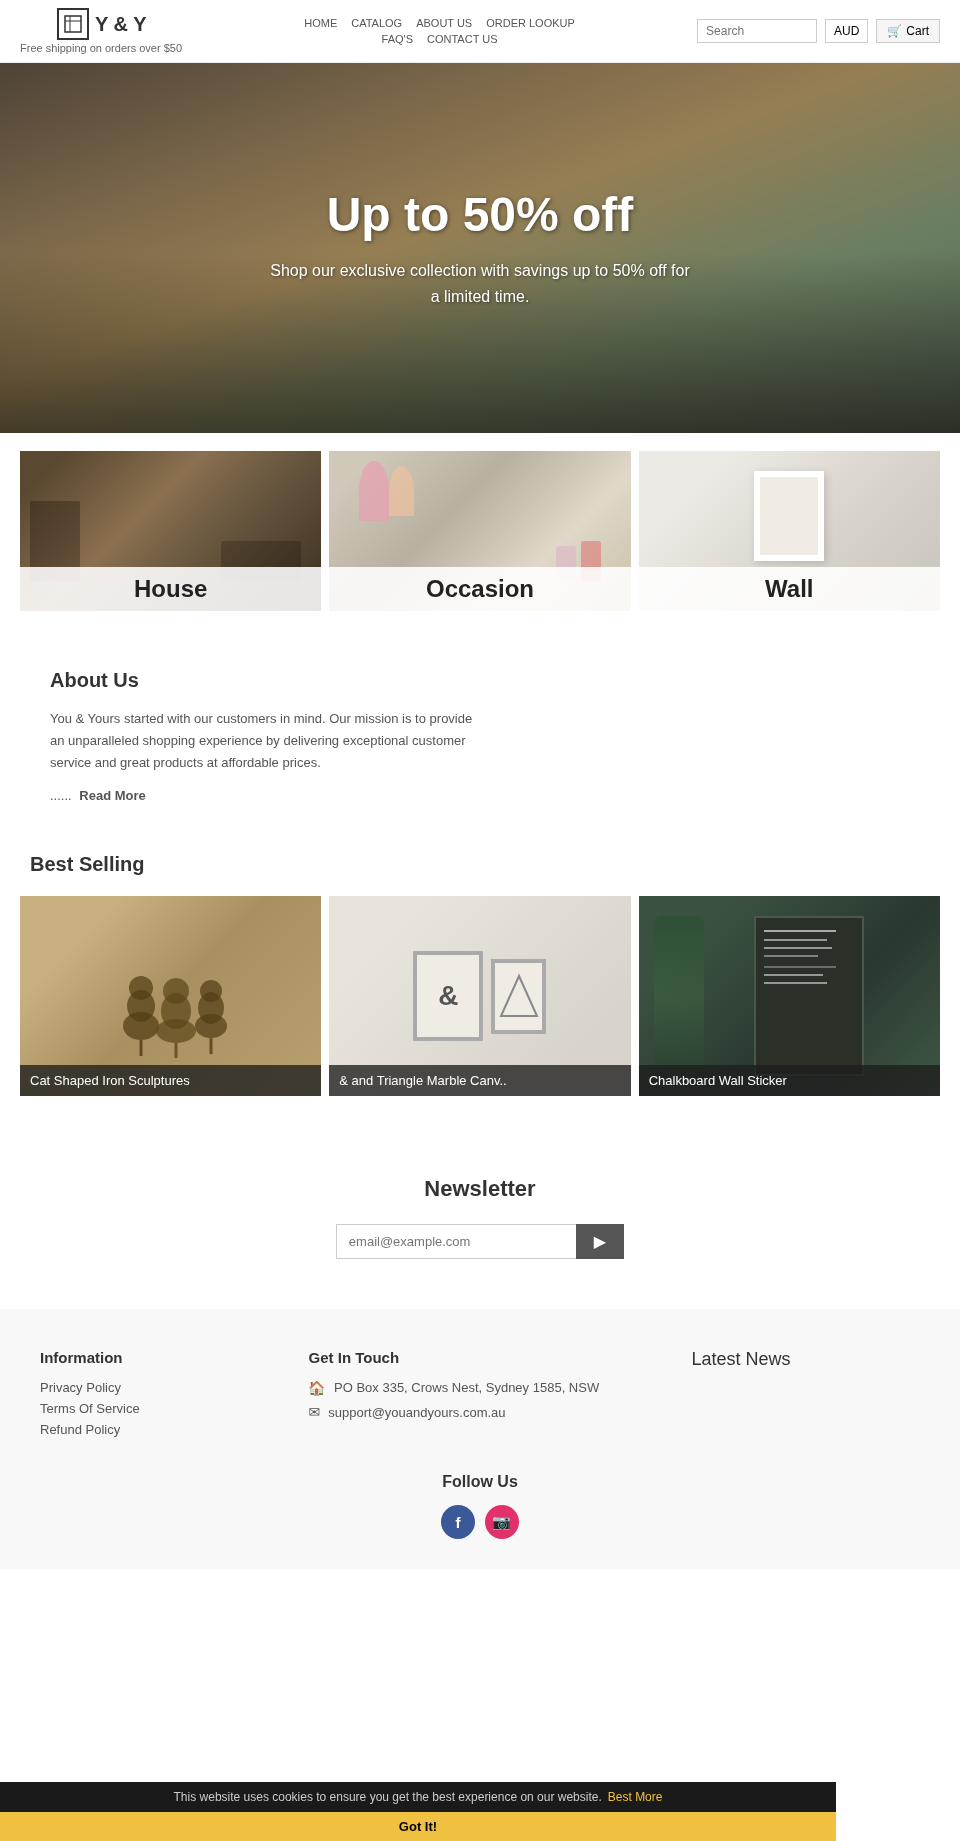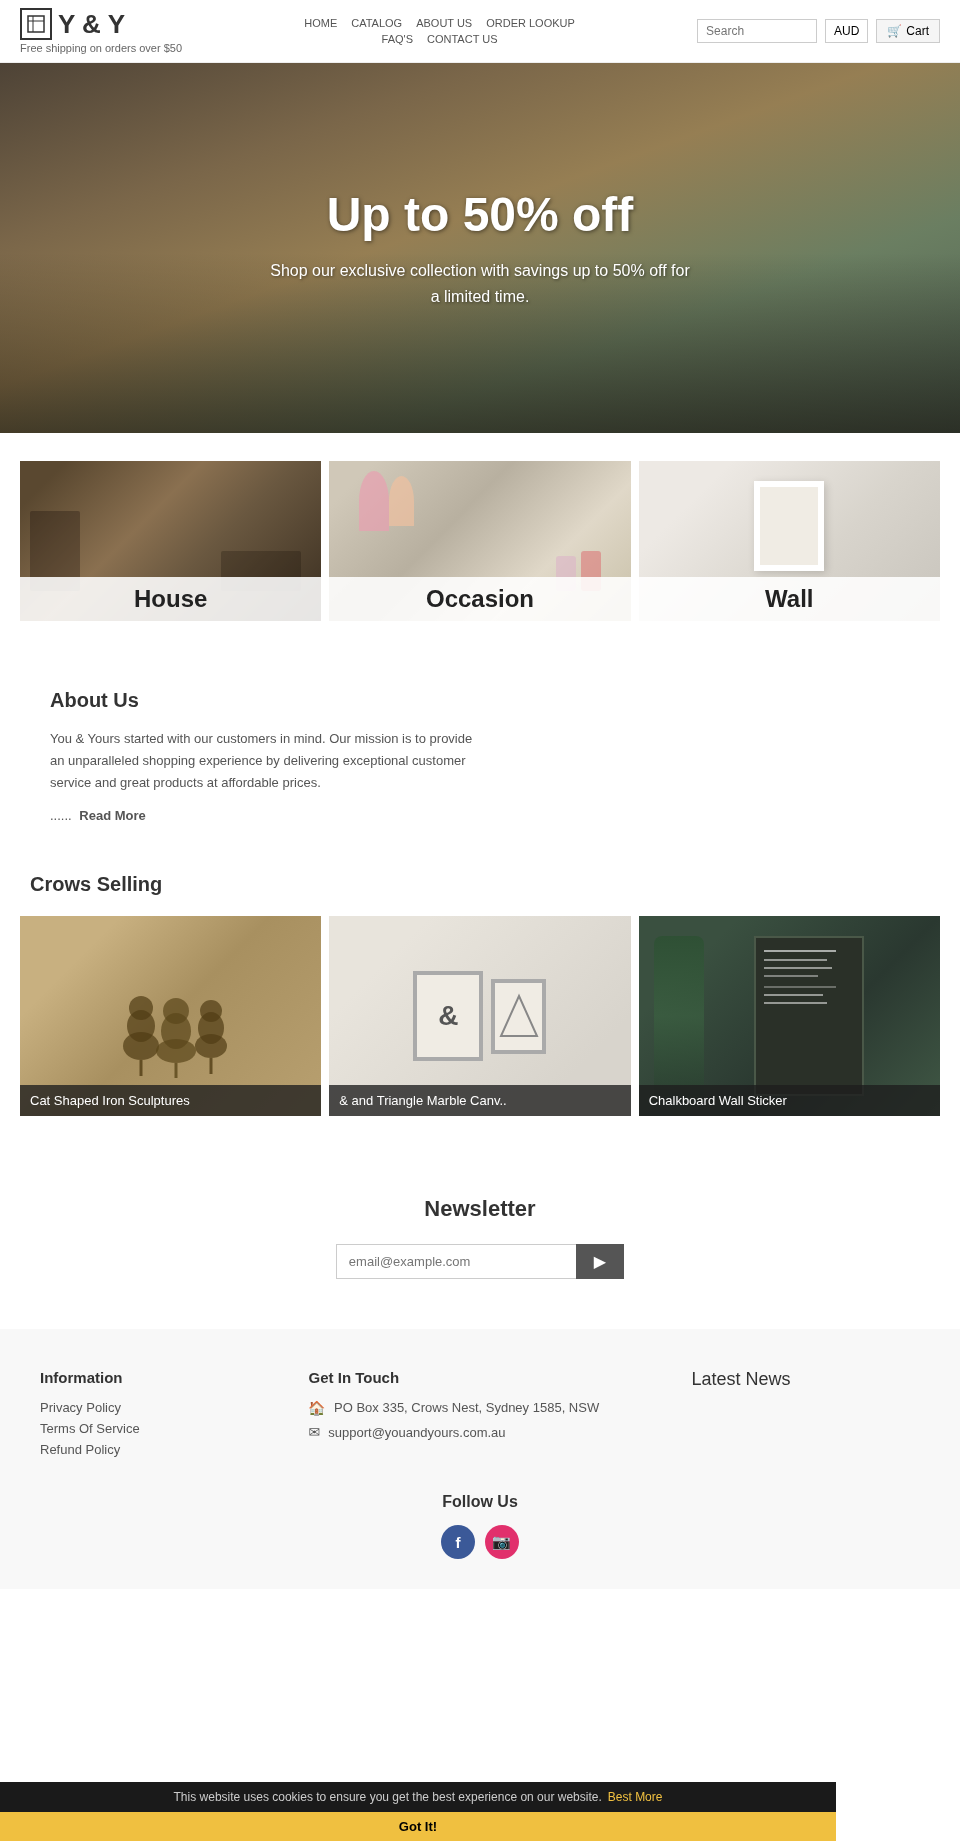--- a/index.html
+++ b/index.html
@@ -3,21 +3,21 @@
   <meta charset="utf-8">
   <style>
     * { margin: 0; padding: 0; box-sizing: border-box; }
     body { font-family: Arial, sans-serif; font-size: 14px; color: #333; background: #fff; width: 960px; }
   </style>
 </head>
 <body>
 
 <div style="display:flex; align-items:center; justify-content:space-between; padding:8px 20px; border-bottom:1px solid #eee;">
   <div style="display:flex; flex-direction:column;">
-    <div style="display:flex; align-items:center; font-size:26px; font-weight:bold; color:#333; cursor:pointer;">
+    <div style="display:flex; align-items:center; font-size:20px; font-weight:bold; color:#333; cursor:pointer;margin-left:37px;">
       <div style="width:32px;height:32px;border:2px solid #333;display:flex;align-items:center;justify-content:center;font-size:10px;margin-right:6px;">
         <svg width="18" height="18" viewBox="0 0 18 18">
             <rect x="1" y="1" width="16" height="16" fill="none" stroke="#333" stroke-width="1.5"></rect>
             <path d="M1 6h16M6 1v16" stroke="#333" stroke-width="1"></path>
           </svg>
       </div>
       <span>Y &amp; Y</span>
     </div>
     <span style="font-size:11px;color:#666;margin-top:2px;">Free shipping on orders over $50</span>
   </div>
@@ -49,21 +49,21 @@
 
   <div style="position:absolute;top:0;left:0;width:100%;height:100%;background:linear-gradient(160deg,#3a2e20 0%,#6b5535 25%,#8a7040 45%,#5a7050 70%,#3a5040 100%);opacity:0.9;"></div>
 
   <div style="position:absolute;bottom:0;left:0;width:100%;height:180px;background:linear-gradient(180deg,transparent,rgba(20,14,8,0.6));"></div>
   <div style="position:relative;z-index:2;text-align:center;color:#fff;">
     <h1 style="font-size:48px;font-weight:bold;margin-bottom:16px;text-shadow:1px 1px 4px rgba(0,0,0,0.5);">Up to 50% off</h1>
     <p style="font-size:16px;max-width:420px;line-height:1.6;text-shadow:1px 1px 3px rgba(0,0,0,0.5);">Shop our exclusive collection with savings up to 50% off for a limited time.</p>
   </div>
 </div>
 
-<div style="display:flex;gap:8px;padding:28px 20px;">
+<div style="display:flex;gap:8px;padding:18px 20px;">
 
   <div style="flex:1;position:relative;overflow:hidden;height:160px;cursor:pointer;">
     <div style="width:100%;height:100%;background:linear-gradient(135deg,#5a4830 10%,#8a7050 40%,#6a5840 60%,#3a2e20 100%);"></div>
 
     <div style="position:absolute;bottom:30px;left:10px;width:50px;height:80px;background:rgba(20,10,5,0.3);border-radius:2px;"></div>
     <div style="position:absolute;bottom:30px;right:20px;width:80px;height:40px;background:rgba(20,10,5,0.25);border-radius:2px;"></div>
     <div style="position:absolute;bottom:0;left:0;right:0;background:rgba(255,255,255,0.88);text-align:center;padding:8px 4px;">
       <span style="font-size:24px;font-weight:bold;color:#222;">House</span>
     </div>
   </div>
@@ -94,21 +94,21 @@
 <div style="padding:40px 50px 30px 50px;">
   <h2 style="font-size:20px;font-weight:bold;margin-bottom:16px;">About Us</h2>
   <p style="font-size:13px;color:#555;line-height:1.7;max-width:440px;">You &amp; Yours started with our customers in mind. Our mission is to provide an unparalleled shopping experience by delivering exceptional customer service and great products at affordable prices.</p>
   <p style="margin-top:14px;font-size:13px;color:#555;">
     <span>......</span>
     <a href="#" style="color:#555;text-decoration:none;font-weight:bold;margin-left:4px;">Read More</a>
   </p>
 </div>
 
 <div style="padding:20px 20px 30px 20px;">
-  <h2 style="font-size:20px;font-weight:bold;margin-bottom:20px;padding-left:10px;">Crows Selling</h2>
+  <h2 style="font-size:20px;font-weight:bold;margin-bottom:20px;padding-left:10px;">Best Selling</h2>
   <div style="display:flex;gap:8px;">
 
     <div style="flex:1;position:relative;overflow:hidden;cursor:pointer;">
       <div style="width:100%;height:200px;background:linear-gradient(135deg,#c8b080 20%,#a89060 50%,#b8a070 100%);display:flex;align-items:center;justify-content:center;">
 
         <svg width="140" height="140" viewBox="0 0 140 140">
 
           <ellipse cx="40" cy="100" rx="18" ry="14" fill="rgba(80,60,20,0.7)"></ellipse>
           <ellipse cx="40" cy="80" rx="14" ry="16" fill="rgba(80,60,20,0.7)"></ellipse>
           <circle cx="40" cy="62" r="12" fill="rgba(80,60,20,0.7)"></circle>

